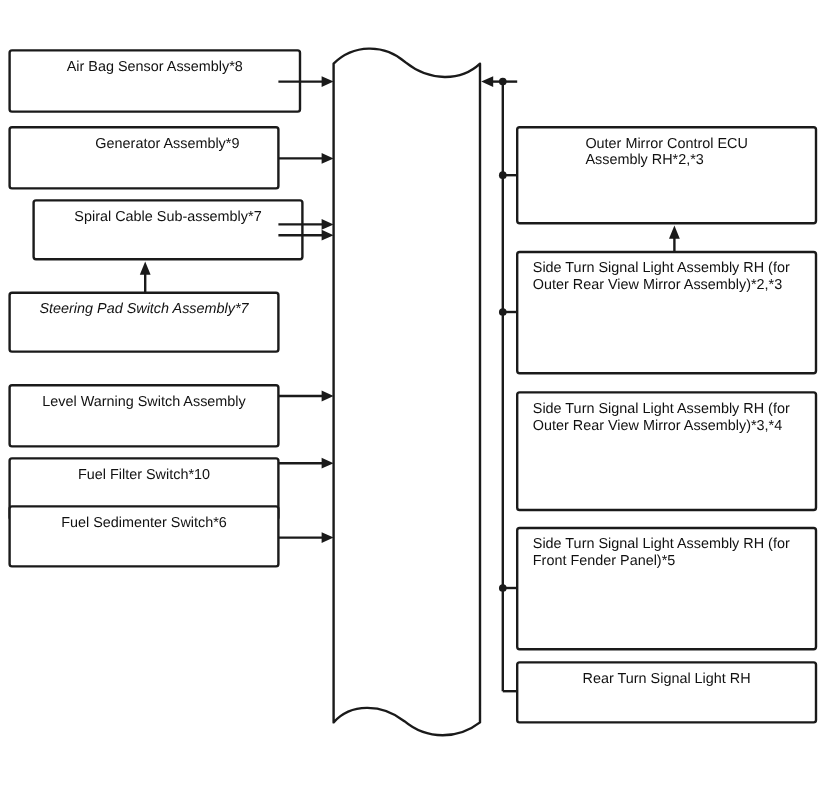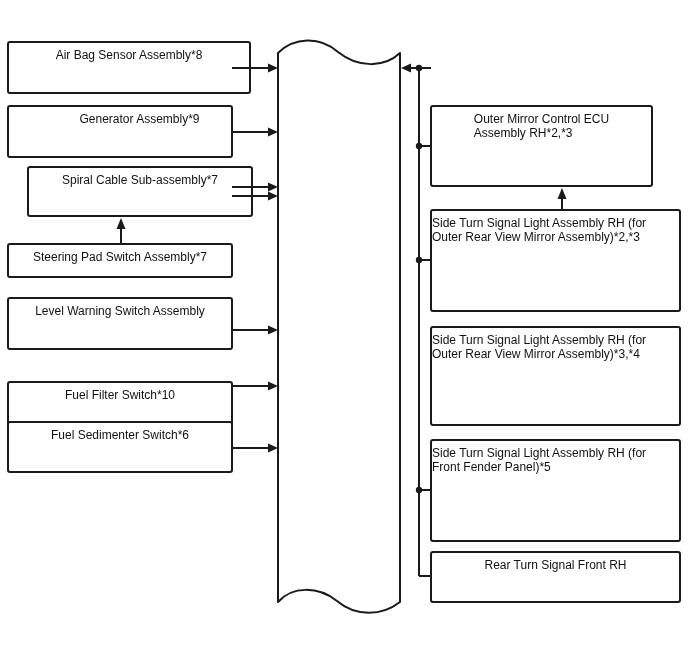--- a/index.html
+++ b/index.html
@@ -16,21 +16,21 @@
   .node {
     position:absolute;
     box-sizing:border-box;
     border:2px solid #1a1a1a;
     border-radius:3px;
     background:#ffffff;
     padding-top:5px;
   }
   .node.center-text { text-align:center; }
   .node.center-text .lbl { display:inline-block; text-align:left; }
-  .node.left-text { text-align:left; padding-left:0; padding-right:6px; }
+  .node.left-text { text-align:left; padding-left:12px; padding-right:6px; }
   .lbl { white-space:pre-line; }
   .center-label {
     position:absolute;
     left:283px; top:301px;
     white-space:pre-line;
     text-align:left;
   }
   svg.overlay {
     position:absolute; left:0; top:0;
     width:688px; height:658px;
@@ -47,51 +47,51 @@
 
   <div class="node center-text" style="left:7px; top:41px;  width:244px; height:53px;">
     <span class="lbl">Air Bag Sensor Assembly*8</span>
   </div>
   <div class="node center-text" style="left:7px; top:105px; width:226px; height:53px;padding-left:39px;">
     <span class="lbl">Generator Assembly*9</span>
   </div>
   <div class="node center-text" style="left:7px; top:166px; width:226px; height:51px;margin-left:20px;">
     <span class="lbl">Spiral Cable Sub-assembly*7</span>
   </div>
-  <div class="node center-text" style="left:7px; top:243px; width:226px; height:35px;">
+  <div class="node center-text" style="left:7px; top:243px; width:226px; height:51px;font-style:italic;">
     <span class="lbl">Steering Pad Switch Assembly*7</span>
   </div>
-  <div class="node center-text" style="left:7px; top:297px; width:226px; height:53px;">
+  <div class="node center-text" style="left:7px; top:320px; width:226px; height:53px;">
     <span class="lbl">Level Warning Switch Assembly</span>
   </div>
   <div class="node center-text" style="left:7px; top:381px; width:226px; height:53px;">
     <span class="lbl">Fuel Filter Switch*10</span>
   </div>
   <div class="node center-text" style="left:7px; top:421px; width:226px; height:52px;">
     <span class="lbl">Fuel Sedimenter Switch*6</span>
   </div>
 
-  <div class="node center-text" style="left:430px; top:105px; width:223px; height:82px;">
+  <div class="node center-text" style="left:430px; top:105px; width:251px; height:82px;">
     <span class="lbl">Outer Mirror Control ECU
 Assembly RH*2,*3</span>
   </div>
   <div class="node left-text" style="left:430px; top:209px; width:251px; height:103px;">
     <span class="lbl">Side Turn Signal Light Assembly RH (for
 Outer Rear View Mirror Assembly)*2,*3</span>
   </div>
   <div class="node left-text" style="left:430px; top:326px; width:251px; height:100px;">
     <span class="lbl">Side Turn Signal Light Assembly RH (for
 Outer Rear View Mirror Assembly)*3,*4</span>
   </div>
   <div class="node left-text" style="left:430px; top:439px; width:251px; height:103px;">
     <span class="lbl">Side Turn Signal Light Assembly RH (for
 Front Fender Panel)*5</span>
   </div>
   <div class="node center-text" style="left:430px; top:551px; width:251px; height:52px;">
-    <span class="lbl">Rear Turn Signal Front RH</span>
+    <span class="lbl">Rear Turn Signal Light RH</span>
   </div>
 
   <svg class="overlay" viewBox="0 0 688 658" aria-hidden="true">
 
     <path class="meterbox" d="M 278 53 L 278 602
          C 292 586, 318 586, 337 601
          C 356 617, 382 616, 400 602
          L 400 53
          C 384 68, 358 68, 338 52
          C 320 36, 294 37, 278 53 Z"></path>

